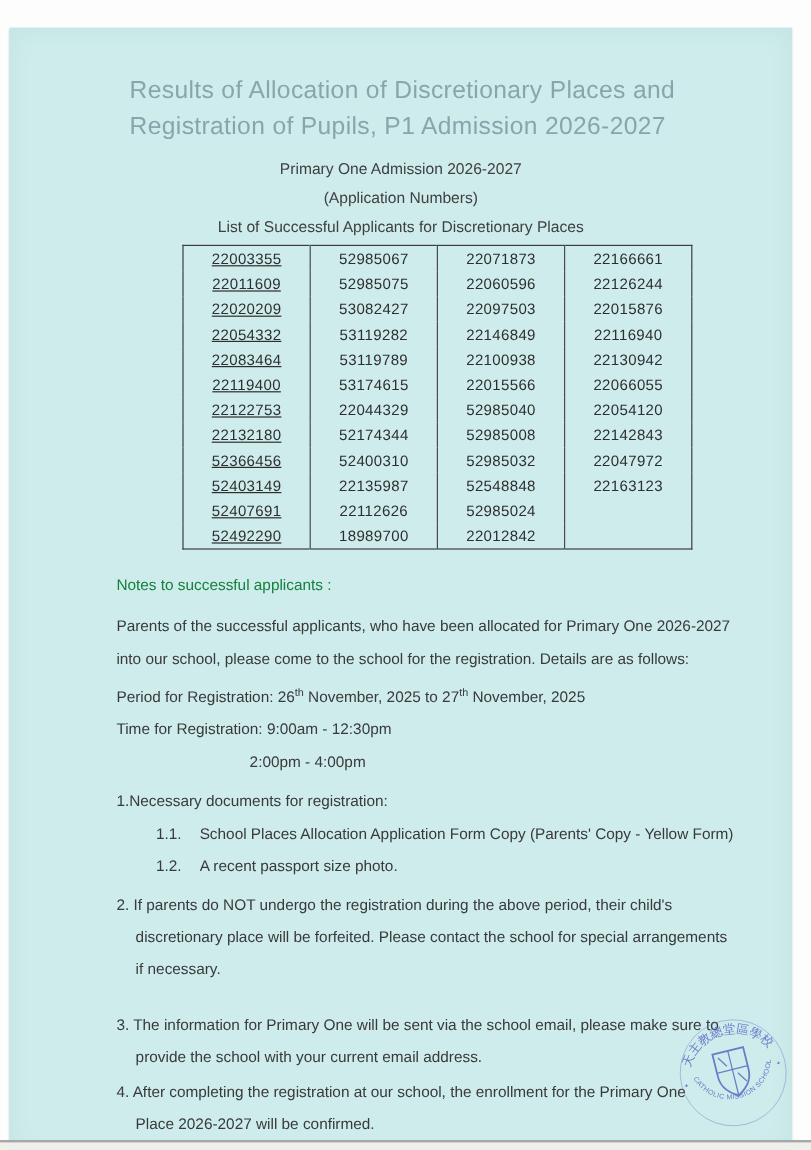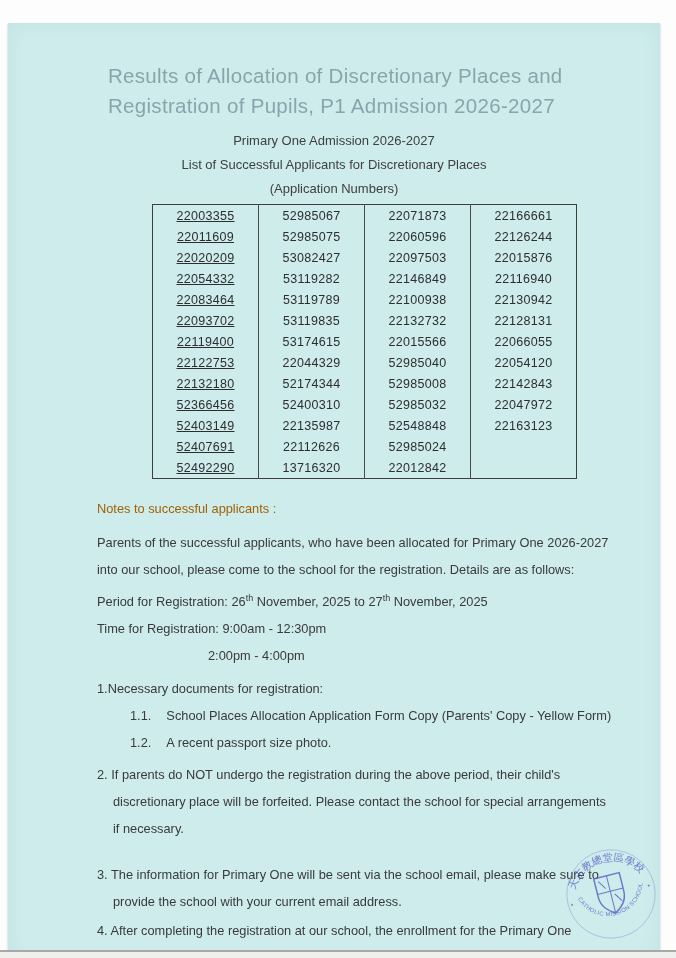--- a/index.html
+++ b/index.html
@@ -36,21 +36,21 @@
     border-left:1px solid #4a4a4a;
     font-size:12.5px; color:#2e2e2e; letter-spacing:0.3px;
   }
   table.numbers td:first-child { border-left:none;text-decoration:underline; }
   .notes {
     margin:16px 0 0 89px;
     font-size:12.8px; line-height:27px;
     color:var(--body-text,#3a3a3a);
   }
   .notes div { white-space:nowrap; }
-  .notes-heading { color:#a16207; }
+  .notes-heading { color:#15803d; }
   .para { margin-top:7px; }
   .period-line { margin-top:2px; }
   .period-line sup { font-size:9px; }
   .time-cont { padding-left:111px; }
   .item1 { margin-top:6px; }
   .subitem { padding-left:33px; }
   .subitem .sub-label { margin-right:15px; }
   .item2 { margin-top:5px; }
   .item3 { margin-top:19px; }
   .item4 { margin-top:2px; }
@@ -73,22 +73,22 @@
 
 <div class="page">
 
   <div class="title-block">
     <div>Results of Allocation of Discretionary Places and</div>
     <div>Registration of Pupils, P1 Admission 2026-2027</div>
   </div>
 
   <div class="subtitle-block">
     <div>Primary One Admission 2026-2027</div>
+    <div>(Application Numbers)</div>
     <div>List of Successful Applicants for Discretionary Places</div>
-    <div>(Application Numbers)</div>
   </div>
 
   <table class="numbers">
     <tbody>
         <tr>
           <td>22003355</td>
           <td>52985067</td>
           <td>22071873</td>
           <td>22166661</td>
         </tr>
@@ -110,26 +110,20 @@
           <td>22146849</td>
           <td>22116940</td>
         </tr>
         <tr>
           <td>22083464</td>
           <td>53119789</td>
           <td>22100938</td>
           <td>22130942</td>
         </tr>
         <tr>
-          <td>22093702</td>
-          <td>53119835</td>
-          <td>22132732</td>
-          <td>22128131</td>
-        </tr>
-        <tr>
           <td>22119400</td>
           <td>53174615</td>
           <td>22015566</td>
           <td>22066055</td>
         </tr>
         <tr>
           <td>22122753</td>
           <td>22044329</td>
           <td>52985040</td>
           <td>22054120</td>
@@ -153,21 +147,21 @@
           <td>22163123</td>
         </tr>
         <tr>
           <td>52407691</td>
           <td>22112626</td>
           <td>52985024</td>
           <td></td>
         </tr>
         <tr>
           <td>52492290</td>
-          <td>13716320</td>
+          <td>18989700</td>
           <td>22012842</td>
           <td></td>
         </tr>
       </tbody>
   </table>
 
   <div class="notes">
     <div class="notes-heading">Notes to successful applicants :</div>
 
     <div class="para">

